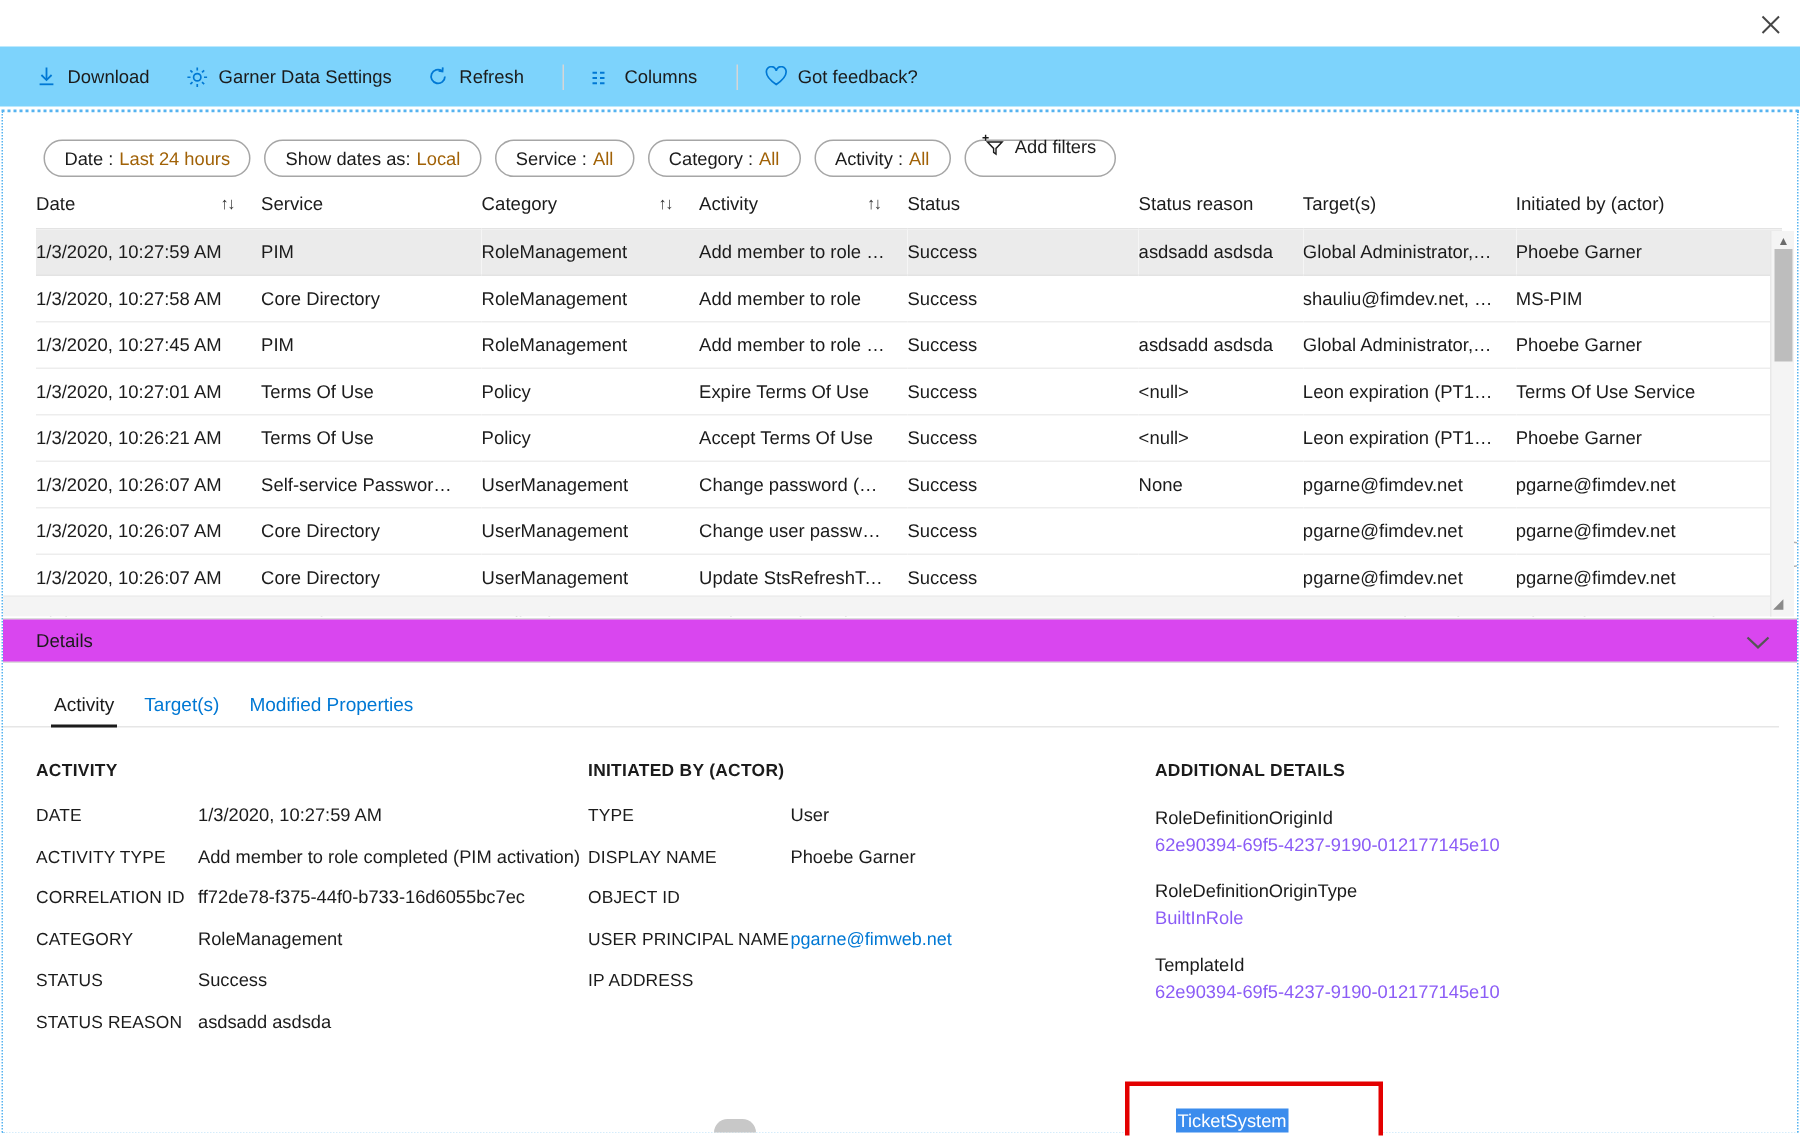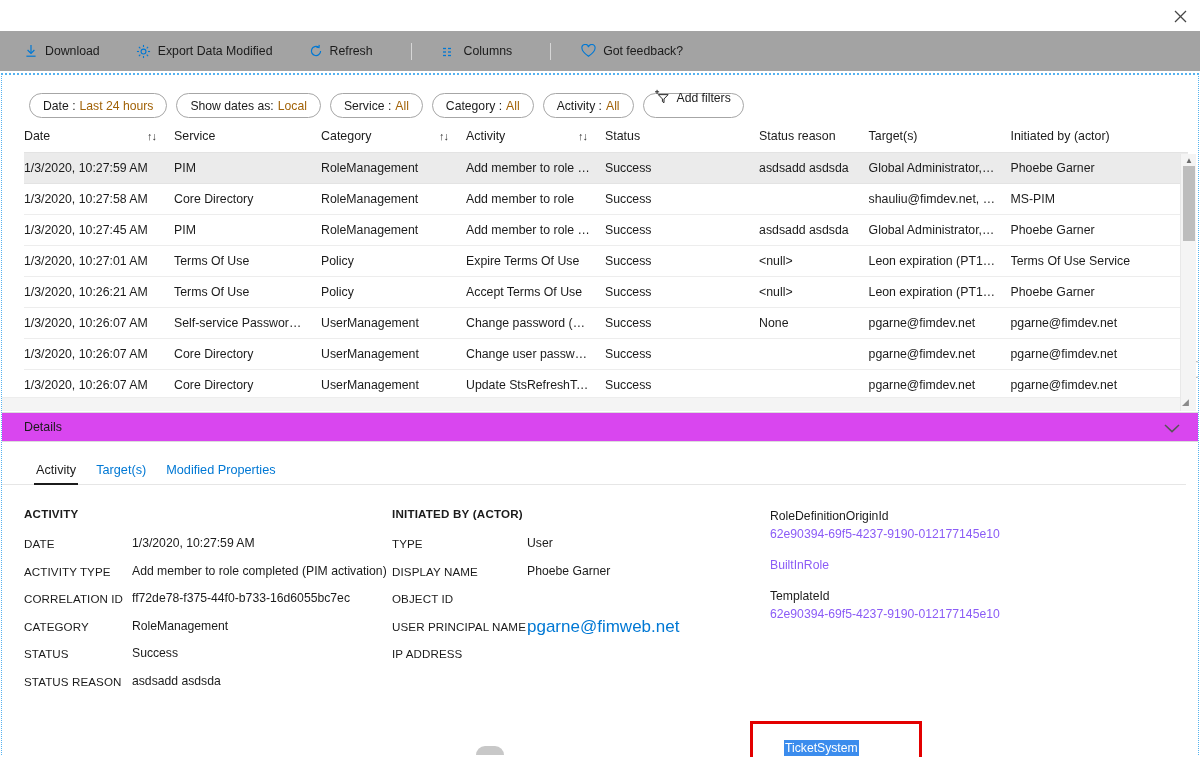--- a/index.html
+++ b/index.html
@@ -21,22 +21,22 @@
   .close-btn {
     position: absolute; right: 6px; top: 4px;
     width: 28px; height: 24px;
     display: flex; align-items: center; justify-content: center;
     color: #464646; font-size: 15px; line-height: 1; cursor: pointer;
   }
 
   
   .toolbar {
     position: absolute; top: 31px; left: 0; width: 1200px; height: 40px;
-    display: flex; align-items: center; padding-left: 22px; gap: 16px;
-    background: #a3a3a3;
+    display: flex; align-items: center; padding-left: 22px; gap: 4px;
+    background: #7dd3fc;
   }
   .tb-item {
     display: flex; align-items: center; gap: 7px;
     font-size: 12.3px; color: #1b1b1b;
     padding: 4px 10px 4px 2px; margin-right: 8px;
     cursor: pointer; white-space: nowrap;
   }
   .tb-item svg { display:block; }
   .tb-sep {
     width: 1px; height: 17px; background: #d6d6d6; margin: 0 12px 0 4px;
@@ -172,21 +172,21 @@
     letter-spacing: 0.2px; margin-bottom: 16px;
   }
   .kv { display: flex; margin-bottom: 12.5px; font-size: 12.2px; line-height: 15px; }
   .kv .k {
     font-size: 11.6px; color: #1b1b1b; letter-spacing: 0.1px;
     white-space: nowrap;
   }
   .kv .v { color: #1b1b1b; }
   .c1 .kv .k { width: 108px; flex: 0 0 108px; }
   .c2 .kv .k { width: 135px; flex: 0 0 135px; }
-  .v.link { color: #0078d4; font-size: 17px; }
+  .v.link { color: #0078d4; font-size: 12px; }
 
   .adrow { margin-bottom: 13px; font-size: 12.2px; line-height: 18px; }
   .adrow .n { color: #1b1b1b; }
   .adrow .val { color: #8b5cf6; }
 
   
   .redbox {
     position: absolute; left: 748px; top: 646px; width: 172px; height: 108px;
     border: 3px solid #e30000; background: #fff; z-index: 5;
   }
@@ -238,21 +238,21 @@
               <line x1="8" y1="12.8" x2="8" y2="15"></line>
             <line x1="1" y1="8" x2="3.2" y2="8"></line>
               <line x1="12.8" y1="8" x2="15" y2="8"></line>
             <line x1="3.1" y1="3.1" x2="4.6" y2="4.6"></line>
               <line x1="11.4" y1="11.4" x2="12.9" y2="12.9"></line>
             <line x1="12.9" y1="3.1" x2="11.4" y2="4.6"></line>
               <line x1="4.6" y1="11.4" x2="3.1" y2="12.9"></line>
           </g>
         </svg>
       </span>
-      <span>Export Data Modified</span>
+      <span>Garner Data Settings</span>
     </div>
 
     <div class="tb-item">
       <span>
         <svg width="14" height="14" viewBox="0 0 14 14">
           <path d="M11.6 7 A4.6 4.6 0 1 1 9.6 3.2" fill="none" stroke="#0078d4" stroke-width="1.2"></path>
           <path d="M10.2 0.9 L10 3.6 L7.4 3.2" fill="none" stroke="#0078d4" stroke-width="1.2"></path>
         </svg>
       </span>
       <span>Refresh</span>
@@ -564,26 +564,28 @@
                 <div class="v link">pgarne@fimweb.net</div>
               </div>
               <div class="kv">
                 <div class="k">IP ADDRESS</div>
                 <div class="v"></div>
               </div>
             </div>
         </div>
 
         <div class="det-col c3">
+          <div class="sec-title">ADDITIONAL DETAILS</div>
           <div id="additional-entries">
               <div class="adrow">
                 <div class="n">RoleDefinitionOriginId</div>
                 <div class="val">62e90394-69f5-4237-9190-012177145e10</div>
               </div>
               <div class="adrow">
+                <div class="n">RoleDefinitionOriginType</div>
                 <div class="val">BuiltInRole</div>
               </div>
               <div class="adrow">
                 <div class="n">TemplateId</div>
                 <div class="val">62e90394-69f5-4237-9190-012177145e10</div>
               </div>
             </div>
         </div>
 
       </div>

